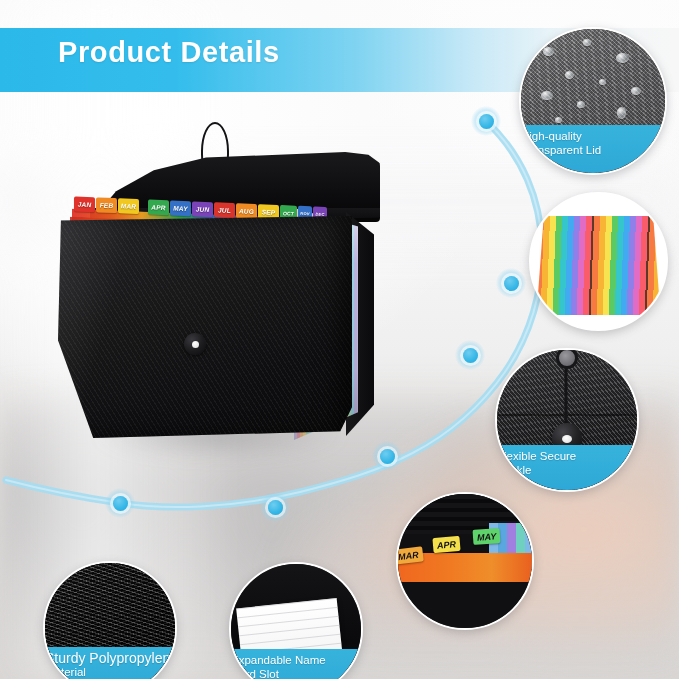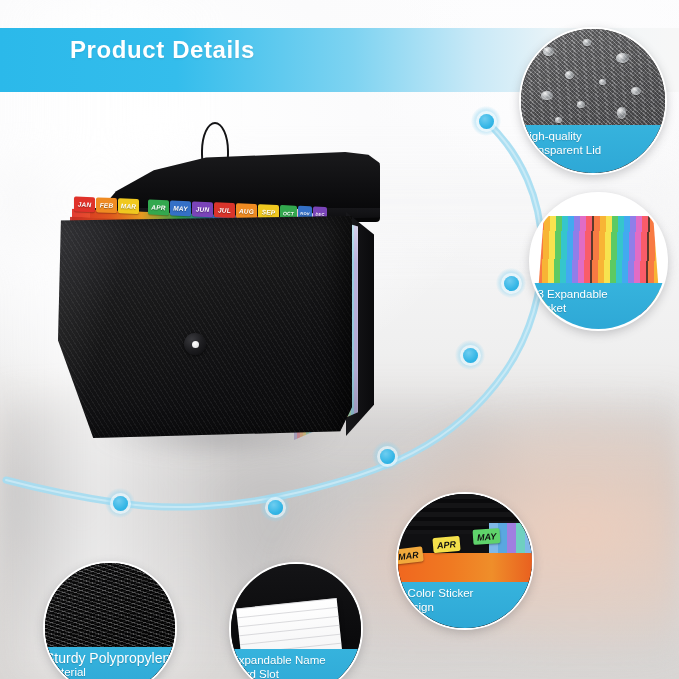--- a/index.html
+++ b/index.html
@@ -38,22 +38,22 @@
       linear-gradient(180deg, rgba(255,255,255,0) 22%, rgba(244,244,245,.75) 29%, rgba(255,255,255,0) 40%);
     filter:blur(16px);opacity:.8;
   }
 
   
   .banner{
     position:absolute;left:0;top:28px;width:679px;height:64px;
     background:linear-gradient(90deg,#2bb9ea 0%,#34bdec 26%,#7ed3f1 52%,#c9e9f7 70%,#f0f6f8 84%,#f7f7f7 100%);
   }
   .banner-title{
-    position:absolute;left:70px;top:36px;
-    font-size:24px;font-weight:bold;color:#ffffff;letter-spacing:.6px;
+    position:absolute;left:58px;top:36px;
+    font-size:29px;font-weight:bold;color:#ffffff;letter-spacing:.6px;
     text-shadow:0 1px 2px rgba(0,0,0,.10);
   }
 
   
   .connector{position:absolute;left:0;top:0;width:679px;height:679px;pointer-events:none;}
   .node{position:absolute;width:30px;height:30px;border-radius:50%;
         background:radial-gradient(circle at 50% 50%, rgba(146,214,241,.55) 0%, rgba(146,214,241,.42) 52%, rgba(146,214,241,0) 72%);
         display:flex;align-items:center;justify-content:center;}
   .node::after{content:"";width:15px;height:15px;border-radius:50%;
         background:radial-gradient(circle at 38% 32%, #6fcdf0 0%, #34b6e6 60%, #22a8dd 100%);
@@ -326,45 +326,48 @@
     <div class="droplet" style="left:34px;top:88px;width:7px;height:6px;"></div>
     <div class="bubble-band" style="height:48px;">
       <div class="bl">High-quality</div>
       <div class="bl">Transparent Lid</div>
     </div>
   </div>
 
   <div class="bubble" style="left:529px;top:192px;width:135px;height:135px;background:#ffffff;">
     <div class="bubble-photo" style="background:#ffffff;"></div>
     <div class="pockets-fan"></div>
-    <div class="bubble-band" style="height:46px;">
-      <div class="bl">13 Expandable</div>
-      <div class="bl">Pocket</div>
-    </div>
-  </div>
-
+  </div>
+
+  <div class="bubble" style="left:495px;top:348px;width:140px;height:140px;">
+    <div class="bubble-photo tex-carbon-dark"></div>
+    <div style="position:absolute;left:0;top:46%;width:100%;height:2px;background:rgba(0,0,0,.45);"></div>
+    <div class="buckle-cord"></div>
+    <div class="buckle-ring"></div>
+    <div class="buckle-knob"></div>
+    <div class="bubble-band" style="height:45px;">
+      <div class="bl">Flexible Secure</div>
+      <div class="bl">Buckle</div>
+    </div>
+  </div>
 
   <div class="bubble" style="left:396px;top:492px;width:134px;height:134px;">
     <div class="bubble-photo" style="background:#101012;"></div>
     <div class="dark-top"></div>
     <div class="sticker-cols"></div>
     <div class="sticker-fan"></div>
     <div class="sticker" style="left:-4px;top:40%;background:#f2a93c;transform:rotate(-7deg);">
         <span>MAR</span>
       </div>
     <div class="sticker" style="left:35px;top:32%;background:#f4e04a;transform:rotate(-5deg);">
         <span>APR</span>
       </div>
     <div class="sticker" style="left:75px;top:26%;background:#5fd36b;transform:rotate(-4deg);">
         <span>MAY</span>
       </div>
-    <div class="bubble-band" style="height:46px;">
-      <div class="bl">6 Color Sticker</div>
-      <div class="bl">Design</div>
-    </div>
   </div>
 
   <div class="bubble" style="left:229px;top:562px;width:130px;height:130px;">
     <div class="bubble-photo" style="background:linear-gradient(180deg,#141416 0%,#0a0a0c 60%,#141416 100%);"></div>
     <div class="name-card"></div>
     <div class="bubble-band" style="height:45px;">
       <div class="bl">Expandable Name</div>
       <div class="bl">Card Slot</div>
     </div>
   </div>

